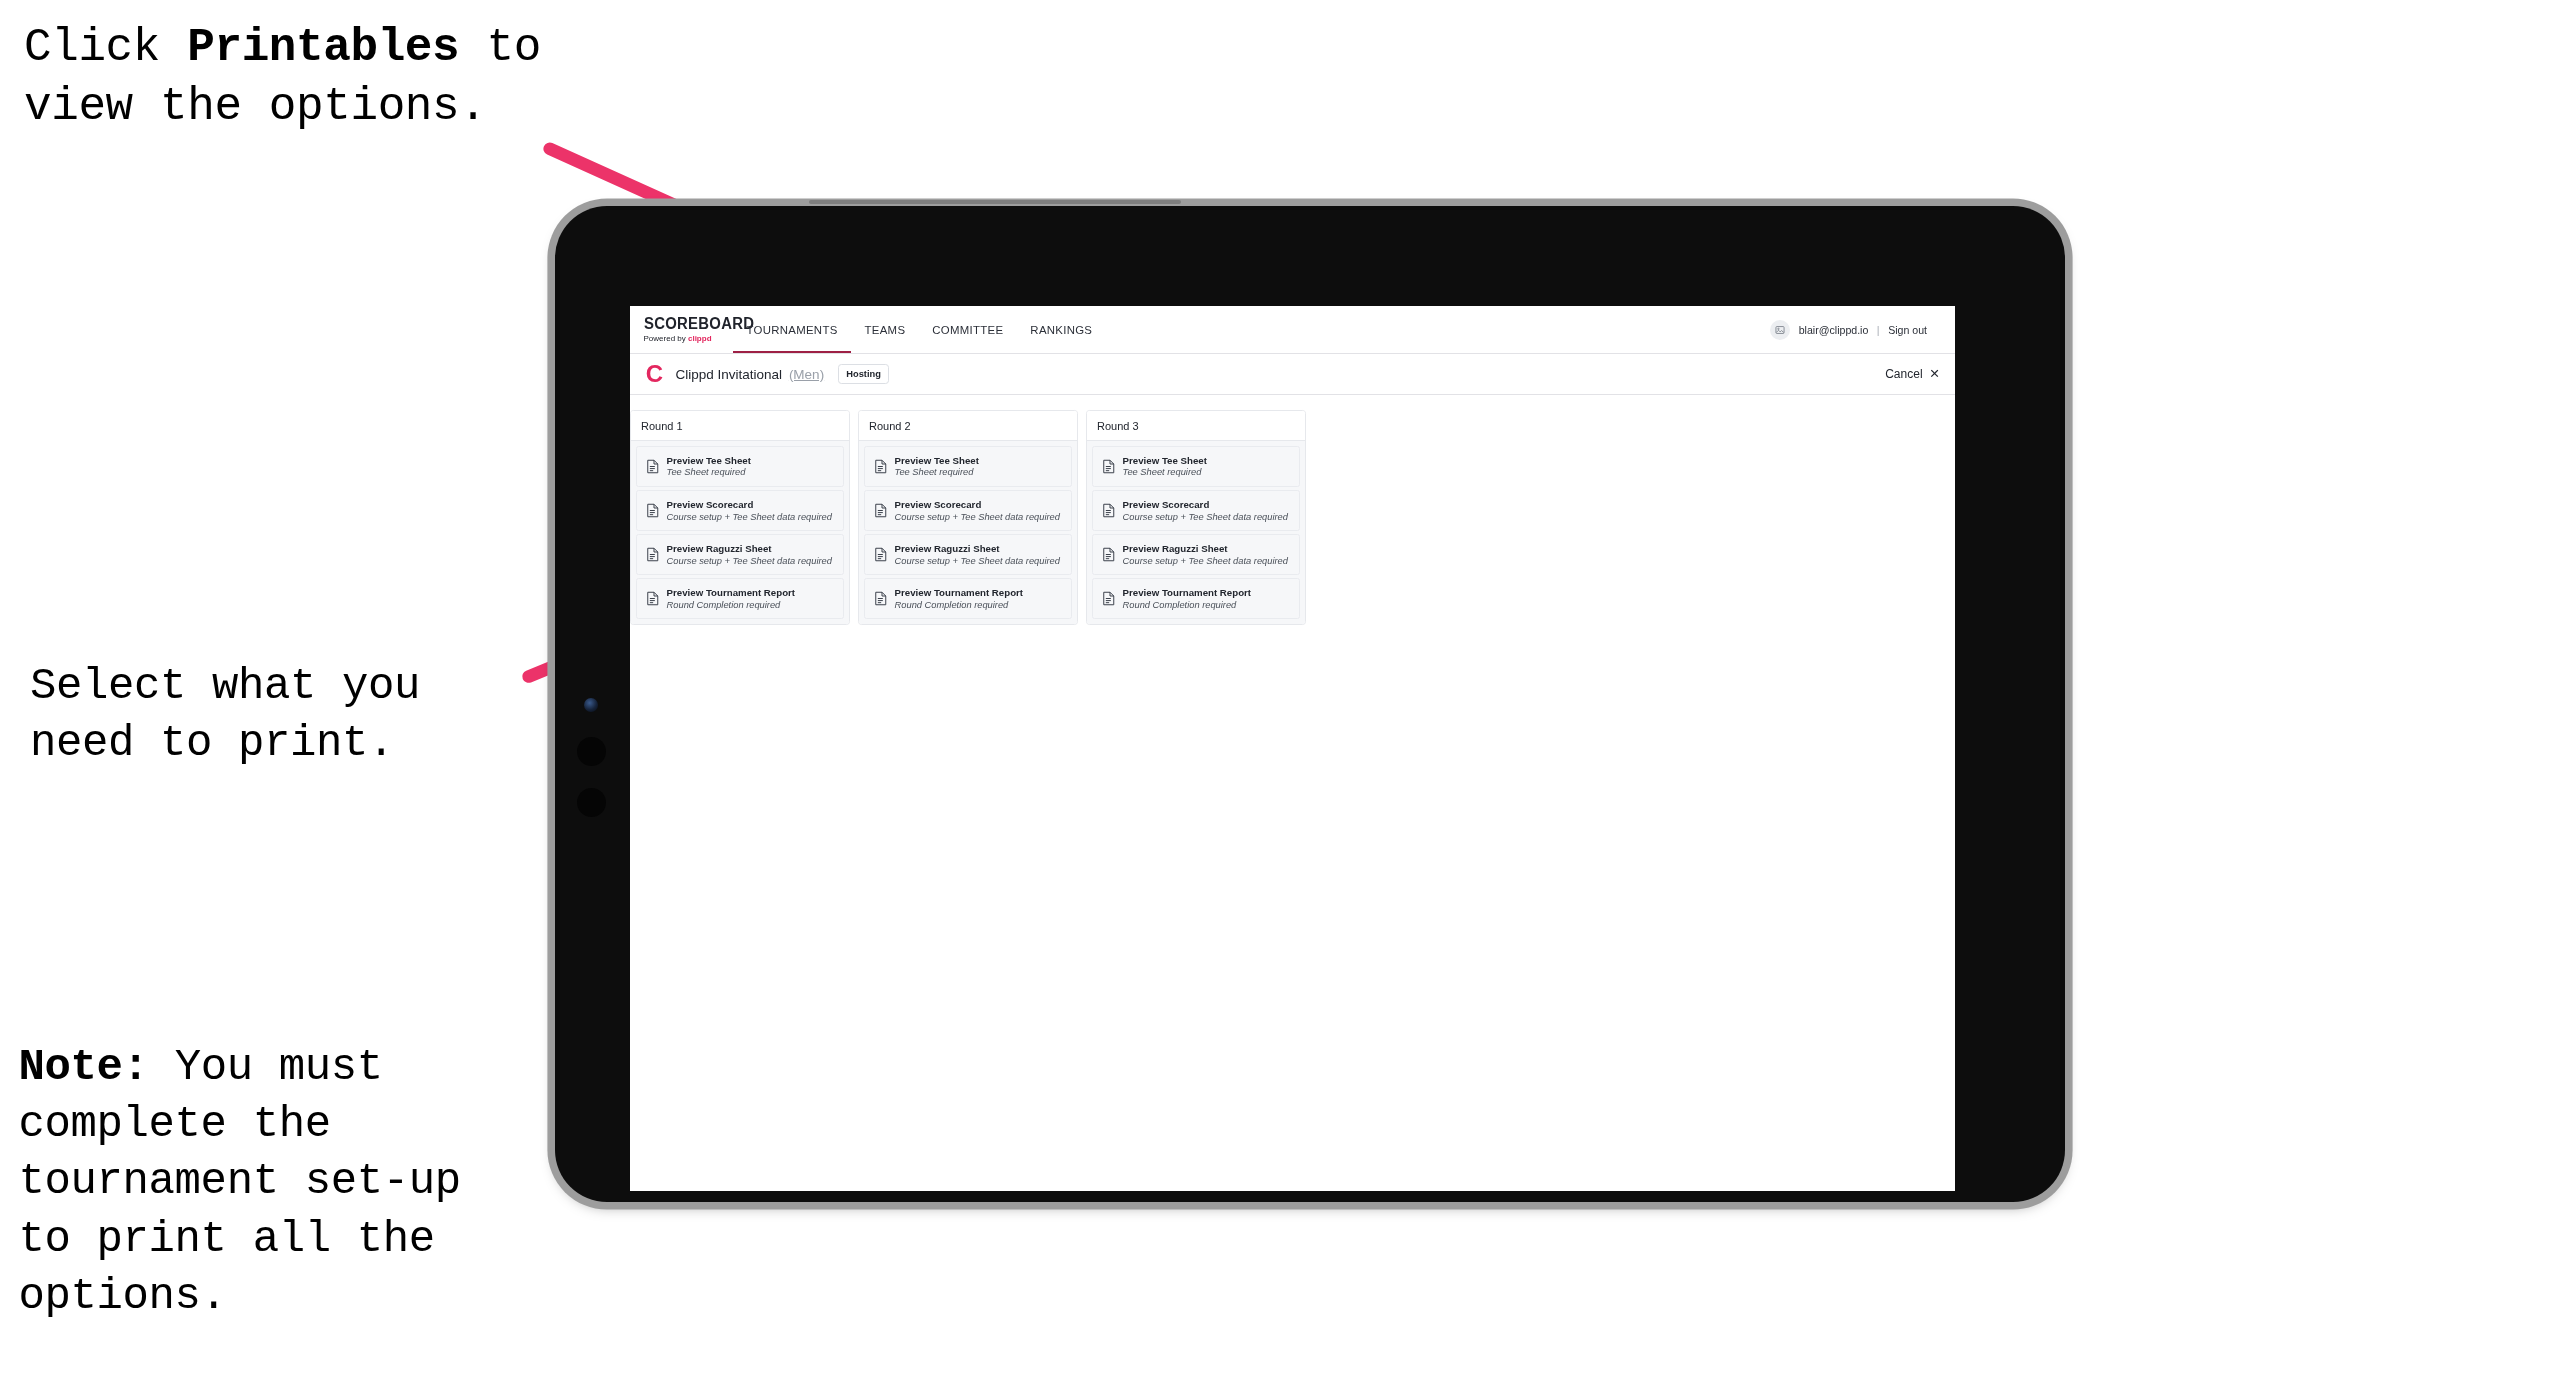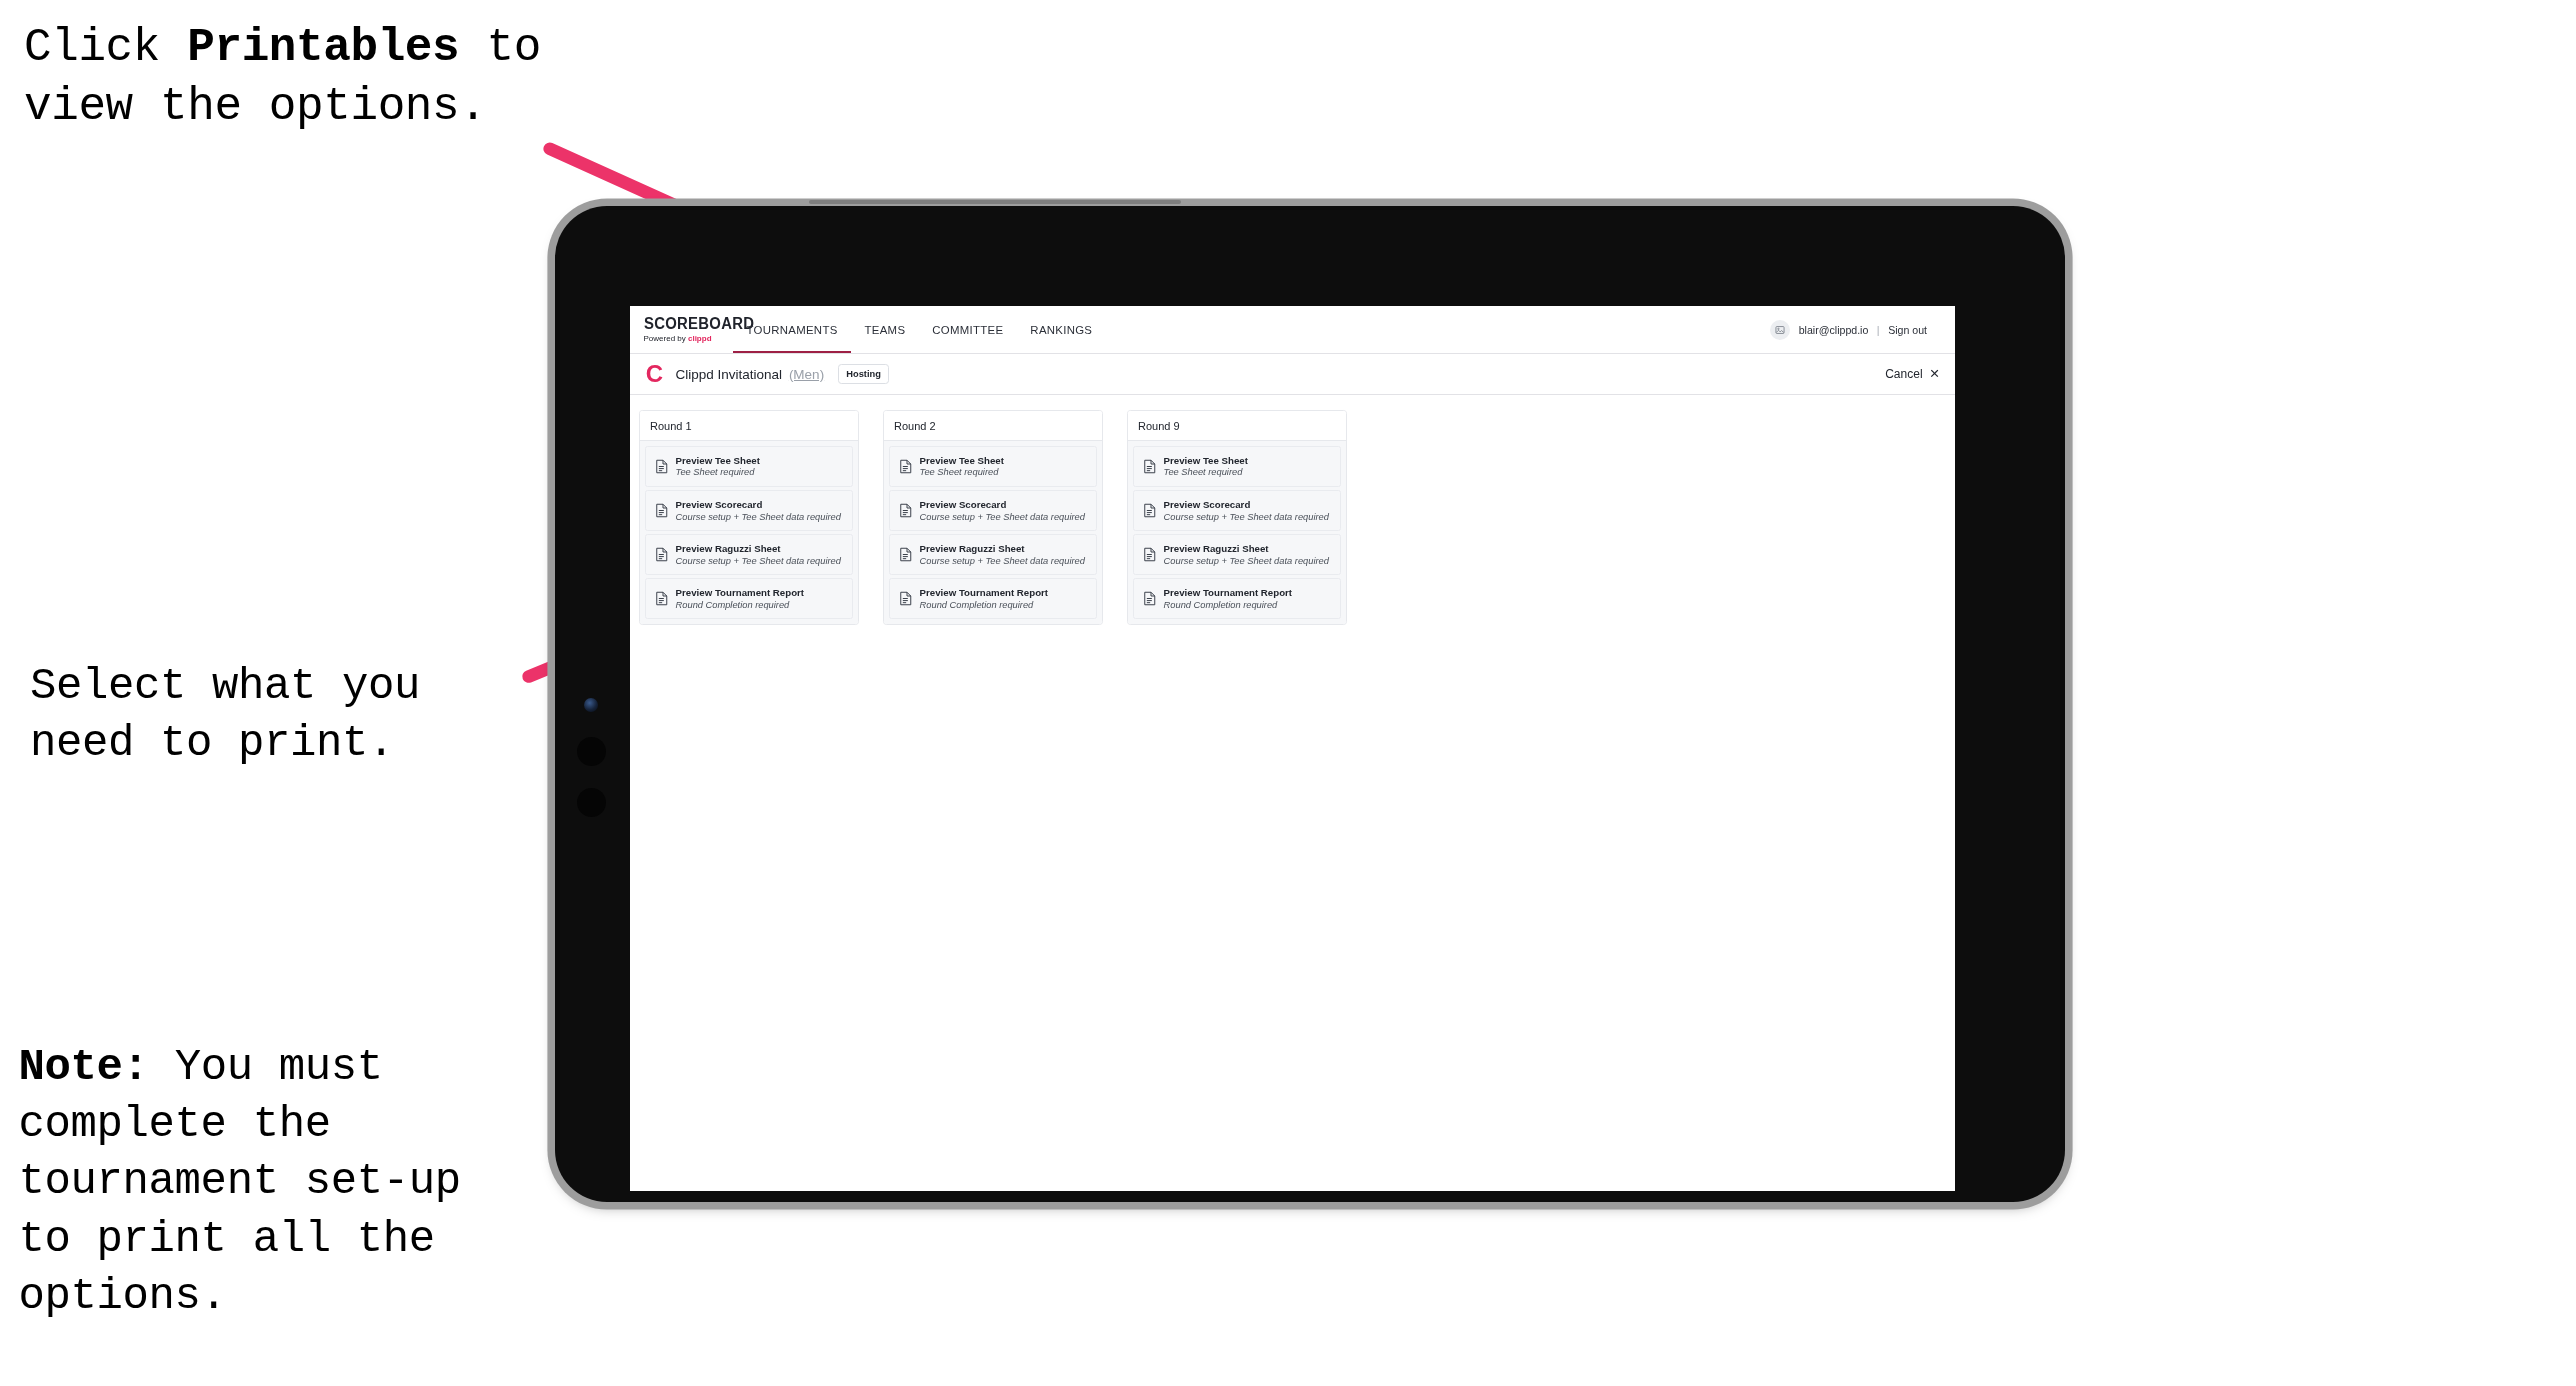--- a/index.html
+++ b/index.html
@@ -139,22 +139,22 @@
   }
   .subtab{
     font-size:11px;color:#cfd4de;
     padding:6px 9.3px;border-radius:5px;cursor:pointer;white-space:nowrap;
   }
   .subtab.active{background:#ffffff;color:#22262e;font-weight:400;}
 
   
   #content{
     flex:1 1 auto;background:#ffffff;
-    padding:15px 9px;box-sizing:border-box;
-    display:flex;gap:24px;align-items:flex-start;
+    padding:15px 0;box-sizing:border-box;
+    display:flex;gap:8px;align-items:flex-start;
   }
   .round-col{
     width:218px;flex:0 0 218px;
     background:#ffffff;
     border:0.8px solid #e6e8ec;
     border-radius:3.4px;
     overflow:hidden;
   }
   .round-head{
     padding:8.5px 10px;font-size:11px;color:#22262e;
@@ -352,21 +352,21 @@
                 </svg></span>
             <span class="print-texts">
               <span class="print-title">Preview Tournament Report</span>
               <span class="print-sub">Round Completion required</span>
             </span>
           </div>
         </div>
       </div>
 
       <div class="round-col">
-        <div class="round-head">Round 9</div>
+        <div class="round-head">Round 3</div>
         <div class="round-body">
           <div class="print-item">
             <span class="doc-icon"><svg width="13.5" height="15" viewBox="0 0 16 18" fill="none" stroke="currentColor" stroke-width="1.2">
                   <path d="M2 1.5h7.5L14 6v10.5H2z"></path>
                   <path d="M9.5 1.5V6H14"></path>
                   <path d="M4.5 9h6M4.5 11.5h6M4.5 14h4"></path>
                 </svg></span>
             <span class="print-texts">
               <span class="print-title">Preview Tee Sheet</span>
               <span class="print-sub">Tee Sheet required</span>

